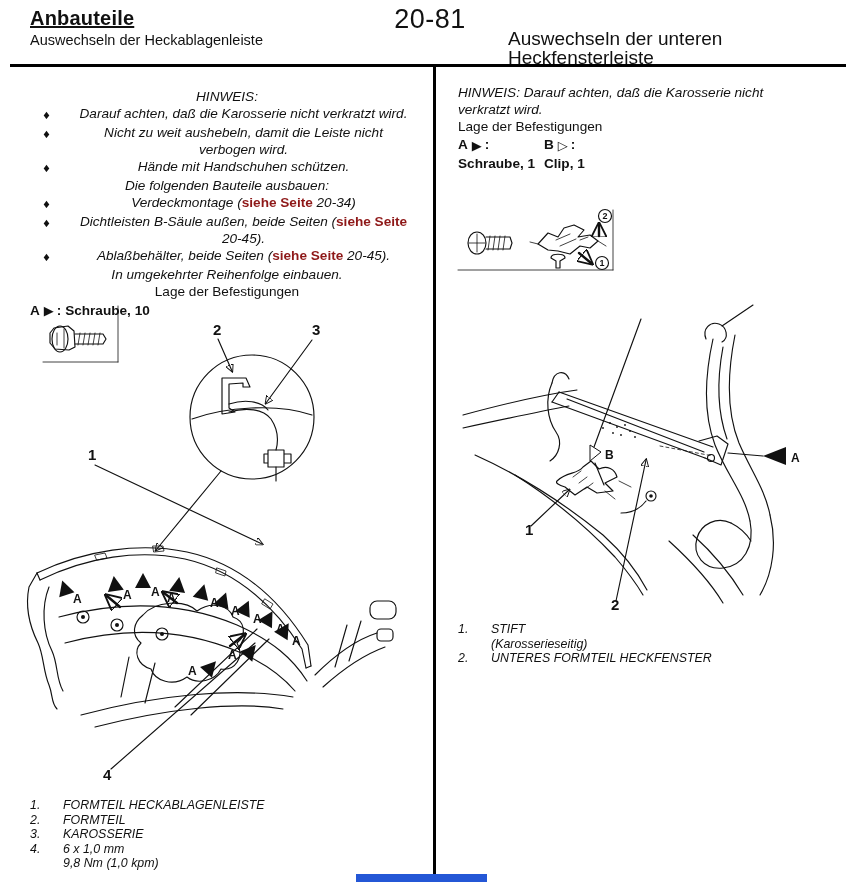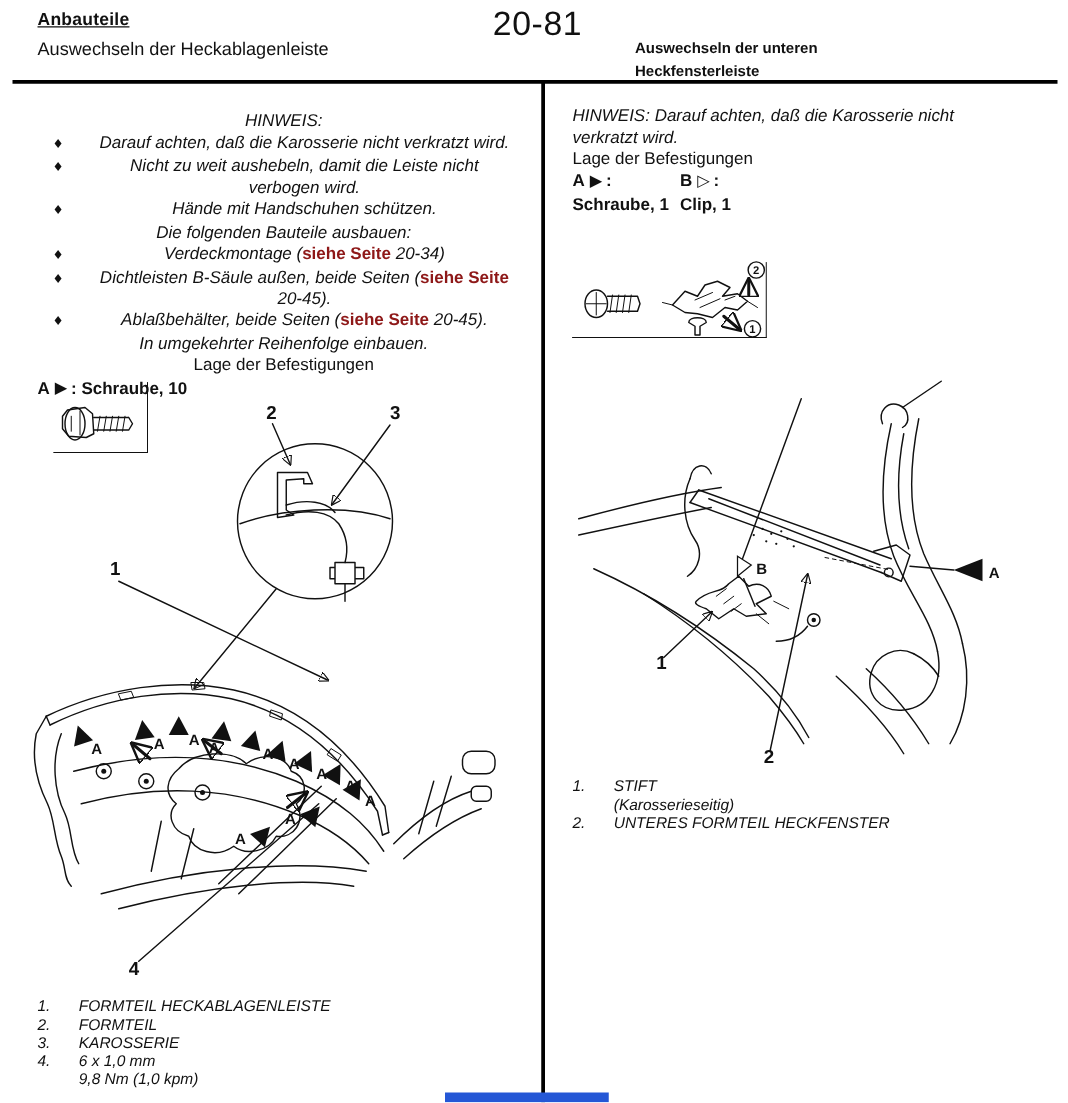--- a/index.html
+++ b/index.html
@@ -6,26 +6,26 @@
     --ink:#111111;
     --link-red:#8e1818;
     --blue-bar:#2457d6;
   }
   html,body{margin:0;padding:0;background:#ffffff;}
   .page{
     position:relative;width:854px;height:882px;background:#ffffff;overflow:hidden;
     font-family:"Liberation Sans",sans-serif;color:var(--ink);
   }
   
-  .hdr-section{position:absolute;left:30px;top:7px;font-size:14px;font-weight:bold;
+  .hdr-section{position:absolute;left:30px;top:7px;font-size:20px;font-weight:bold;
     text-decoration:underline;letter-spacing:.2px;}
   .hdr-sub-left{position:absolute;left:30px;top:32px;font-size:14.5px;font-weight:normal;}
   .hdr-pagenum{position:absolute;left:350px;top:4px;width:160px;text-align:center;
     font-size:27px;font-weight:normal;letter-spacing:.5px;}
-  .hdr-sub-right{position:absolute;left:508px;top:29px;font-size:12px;font-weight:bold;
+  .hdr-sub-right{position:absolute;left:508px;top:29px;font-size:19px;font-weight:normal;
     white-space:pre-line;line-height:19px;}
   .rule-h{position:absolute;left:10px;right:8px;top:64px;height:3px;background:#000;}
   .rule-v{position:absolute;left:433px;top:64px;bottom:0;width:3px;background:#000;}
   
   .col{position:absolute;font-size:13.6px;line-height:17px;font-style:italic;}
   .col-left{left:30px;top:88px;width:394px;text-align:center;}
   .col-right{left:458px;top:84px;width:386px;}
   .pre{white-space:pre-line;}
   .b-row{display:flex;}
   .b-mark{width:33px;flex:0 0 33px;font-style:normal;font-size:10px;padding-top:2px;

